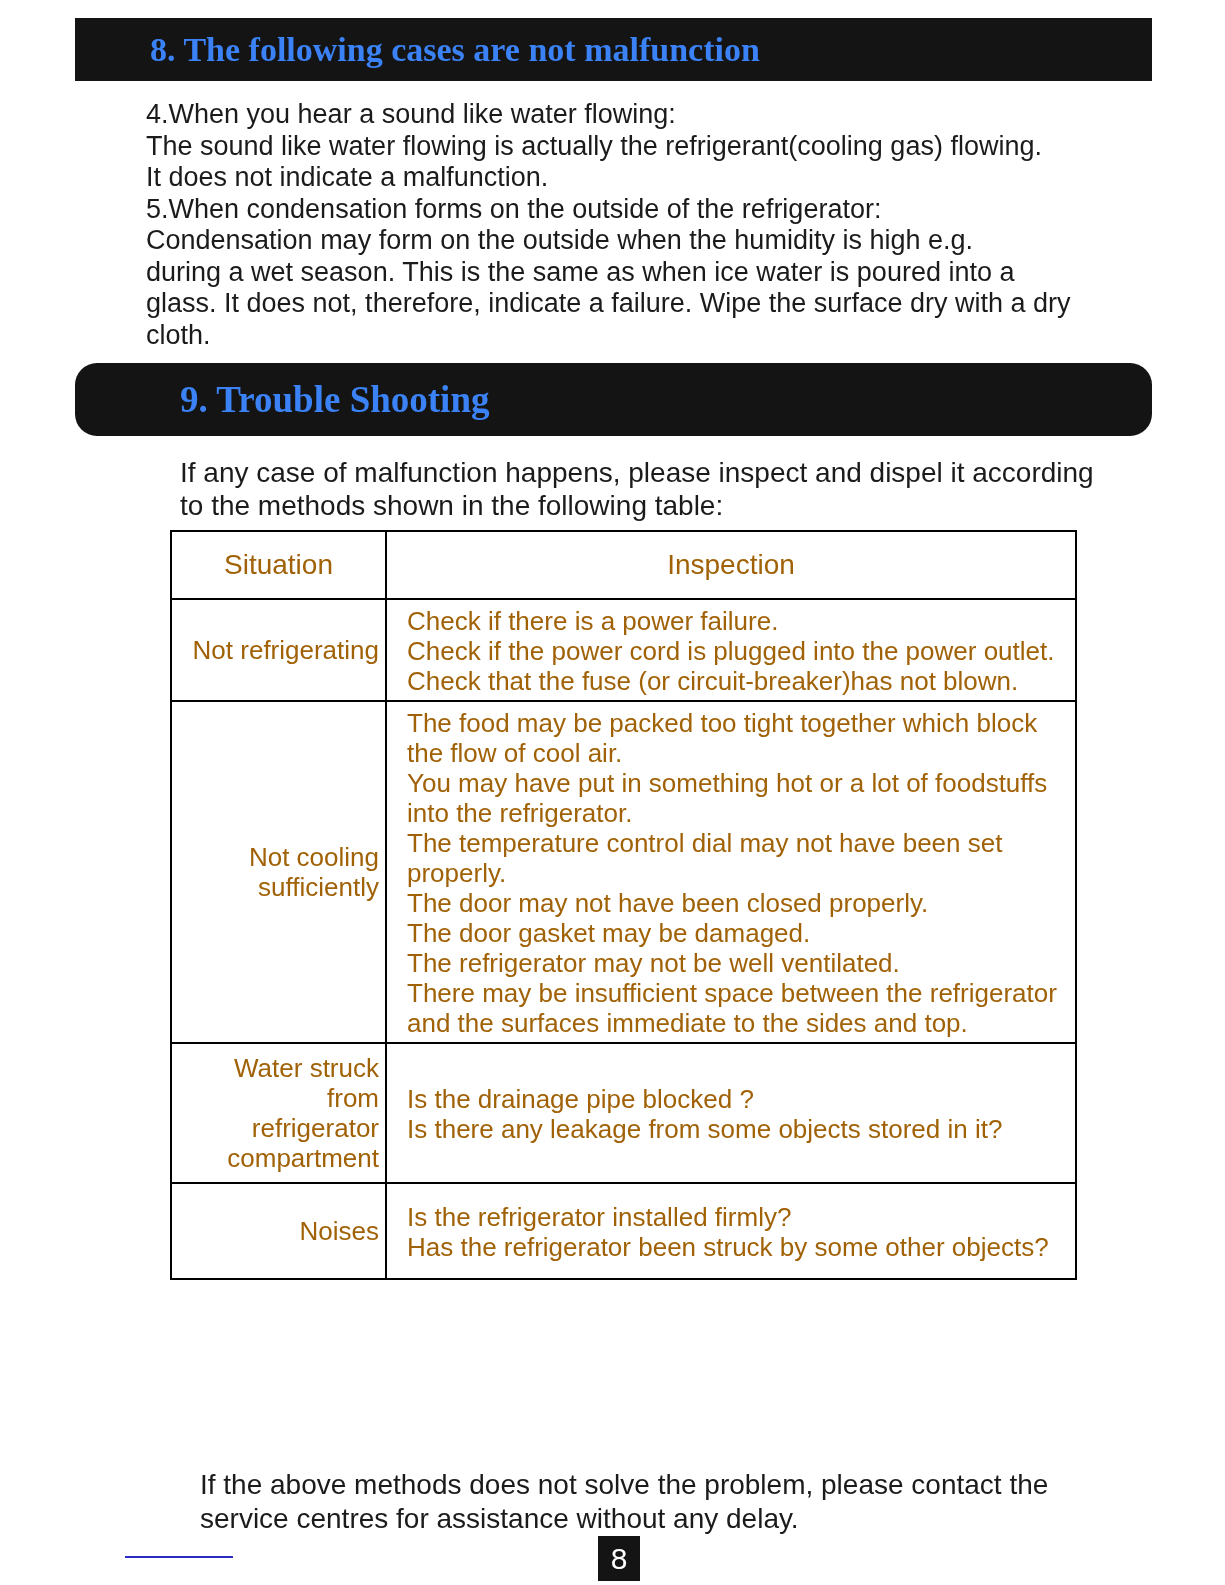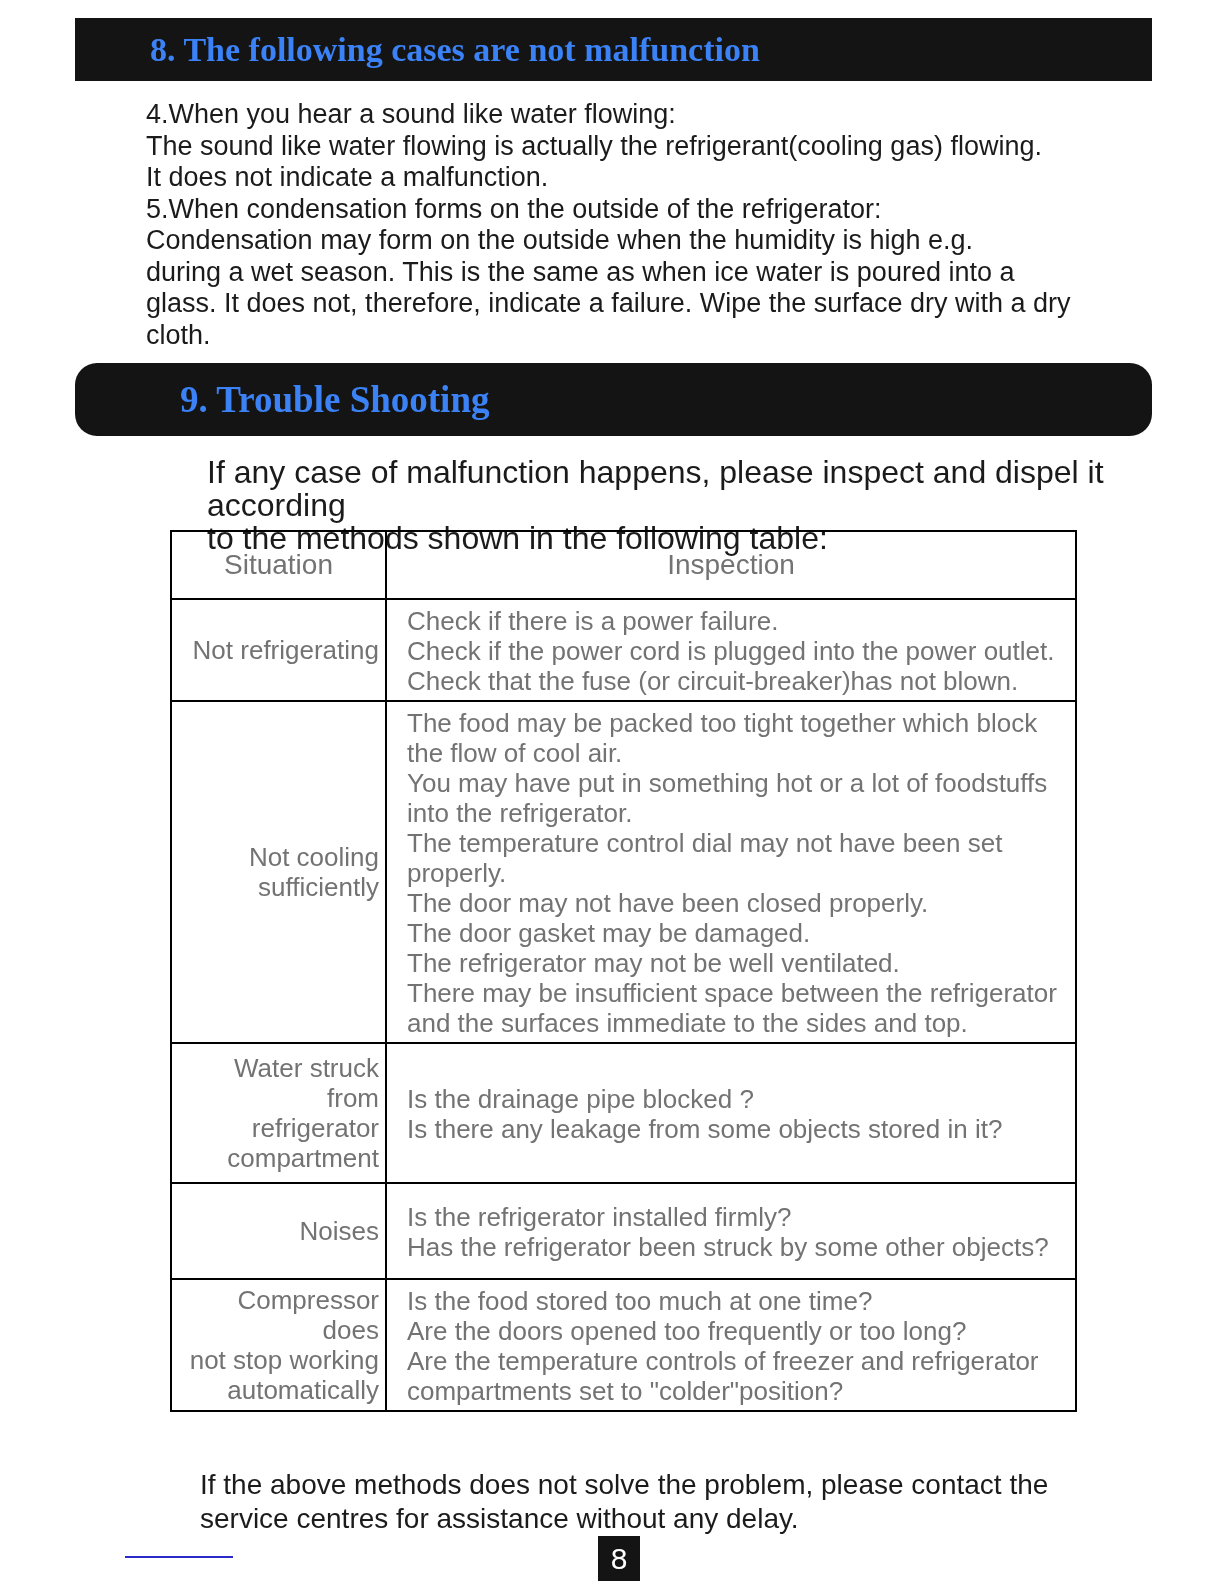--- a/index.html
+++ b/index.html
@@ -36,38 +36,37 @@
     font-size: 27px;
     line-height: 31.5px;
     white-space: pre-line;
   }
 
   .intro-text {
     position: absolute;
     top: 456px;
     left: 180px;
     width: 920px;
-    font-size: 32px;
+    font-size: 28px;
     line-height: 33px;
     white-space: pre-line;
-    margin-left: 27px;
   }
 
   table.ts-table {
     position: absolute;
     top: 530px;
     left: 170px;
     width: 907px;
     border-collapse: collapse;
     table-layout: fixed;
   }
   .ts-table th, .ts-table td {
     border: 2px solid #000000;
     font-weight: normal;
-    color: #737373;
+    color: #a16207;
   }
   .ts-table col.c-sit { width: 215px; }
   .ts-table thead tr { height: 68px; }
   .ts-table th { font-size: 28px; text-align: center; vertical-align: middle; }
   .cell-situation {
     text-align: right;
     vertical-align: middle;
     font-size: 26px;
     line-height: 30px;
     white-space: pre-line;
@@ -183,29 +182,20 @@
 refrigerator
 compartment</td>
         <td class="cell-inspection">Is the drainage pipe blocked ?
 Is there any leakage from some objects stored in it?</td>
       </tr>
       <tr>
         <td class="cell-situation">Noises</td>
         <td class="cell-inspection">Is the refrigerator installed firmly?
 Has  the refrigerator been struck by some other objects?</td>
       </tr>
-      <tr>
-        <td class="cell-situation">Compressor does
-not stop working
-automatically</td>
-        <td class="cell-inspection">Is the food stored too much at one time?
-Are the doors opened too frequently or too long?
-Are the temperature controls of freezer and refrigerator
-compartments set to "colder"position?</td>
-      </tr>
     </tbody>
   </table>
 
   <div class="footer-text">If the above methods does not solve the problem, please contact the
 service centres for assistance  without any delay.</div>
 
   <div class="link-underline"></div>
 
   <div class="page-number">8</div>
 

